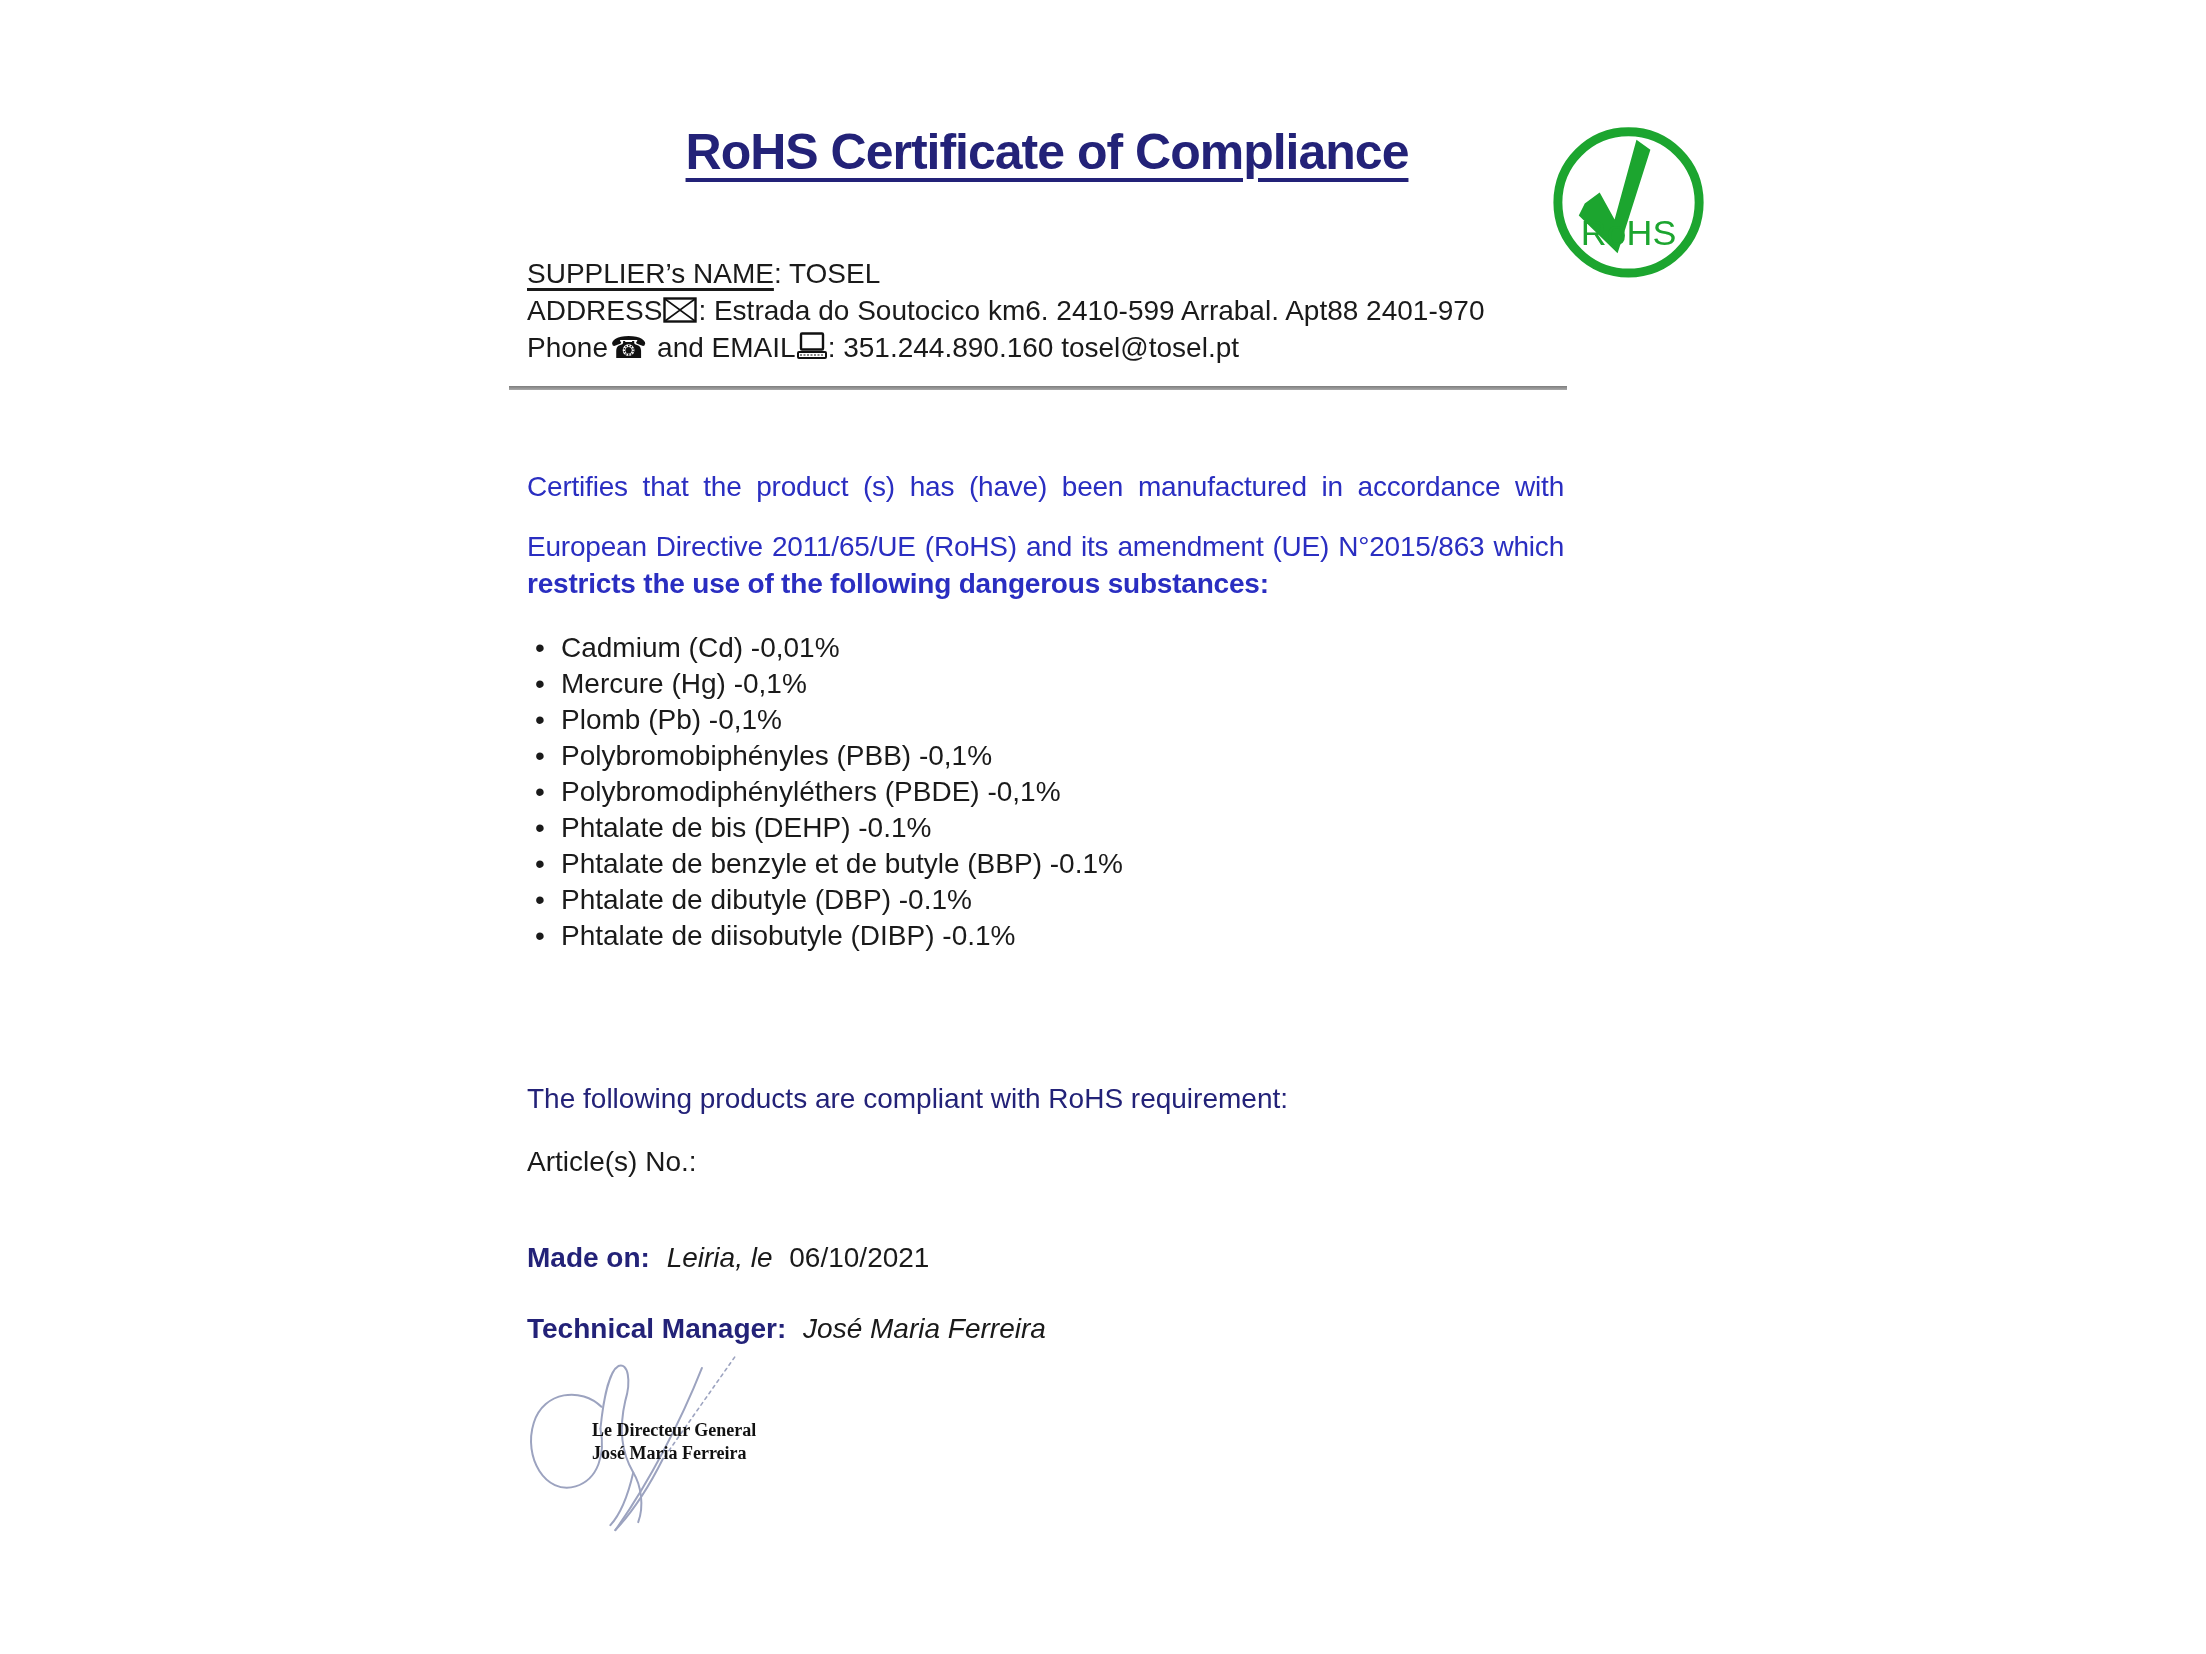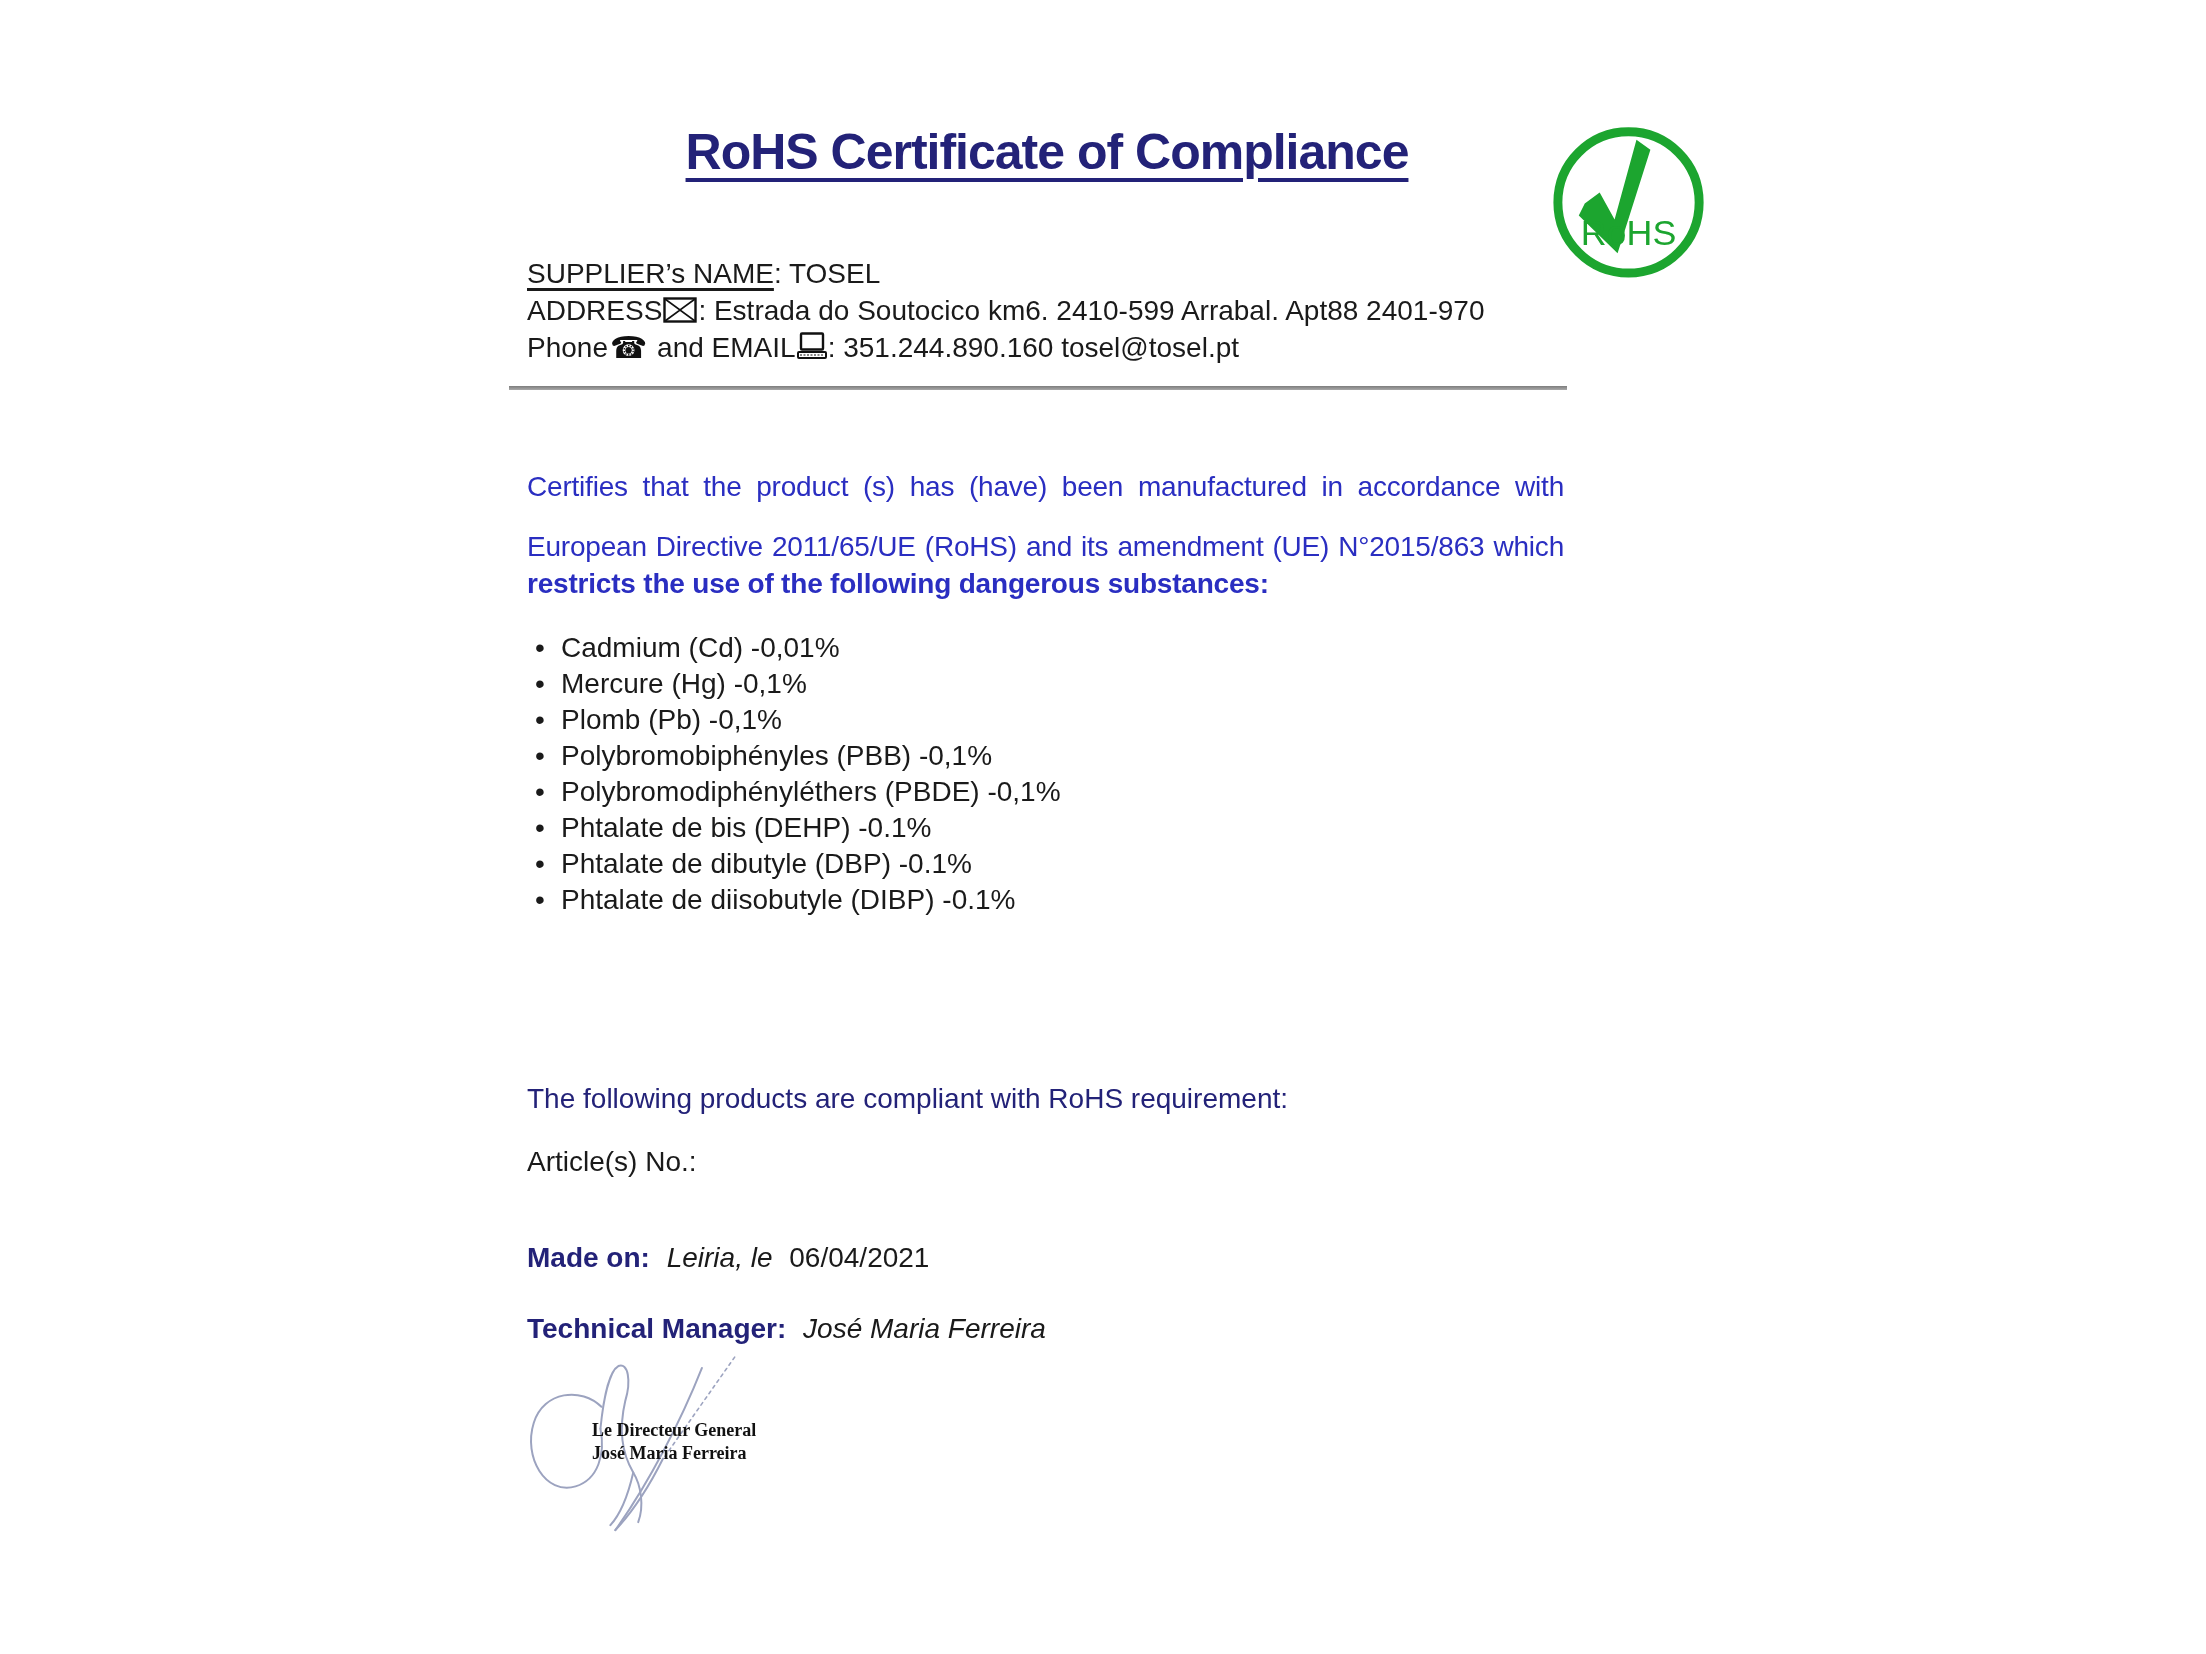--- a/index.html
+++ b/index.html
@@ -106,31 +106,32 @@
     <div class="last">restricts the use of the following dangerous substances:</div>
   </div>
 
   <ul class="substances">
       <li>Cadmium (Cd) -0,01%</li>
       <li>Mercure (Hg) -0,1%</li>
       <li>Plomb (Pb) -0,1%</li>
       <li>Polybromobiphényles (PBB) -0,1%</li>
       <li>Polybromodiphényléthers (PBDE) -0,1%</li>
       <li>Phtalate de bis (DEHP) -0.1%</li>
+      <li>Phtalate de benzyle et de butyle (BBP) -0.1%</li>
       <li>Phtalate de dibutyle (DBP) -0.1%</li>
       <li>Phtalate de diisobutyle (DIBP) -0.1%</li>
   </ul>
 
   <div class="compliance">The following products are compliant with RoHS requirement:</div>
   <div class="article">Article(s) No.:</div>
 
   <div class="made-on">
     <span class="label-navy">Made on:</span>
     <span class="it ml">Leiria, le</span>
-    <span class="ml">06/04/2021</span>
+    <span class="ml">06/10/2021</span>
   </div>
 
   <div class="tech-manager">
     <span class="label-navy">Technical Manager:</span>
     <span class="it ml">José Maria Ferreira</span>
   </div>
 
   <div class="signature">
     <svg width="358" height="214" viewBox="0 0 360 215" aria-hidden="true">
       <g fill="none" stroke="var(--signature-ink)" stroke-width="2" opacity="0.85" stroke-linecap="round">

